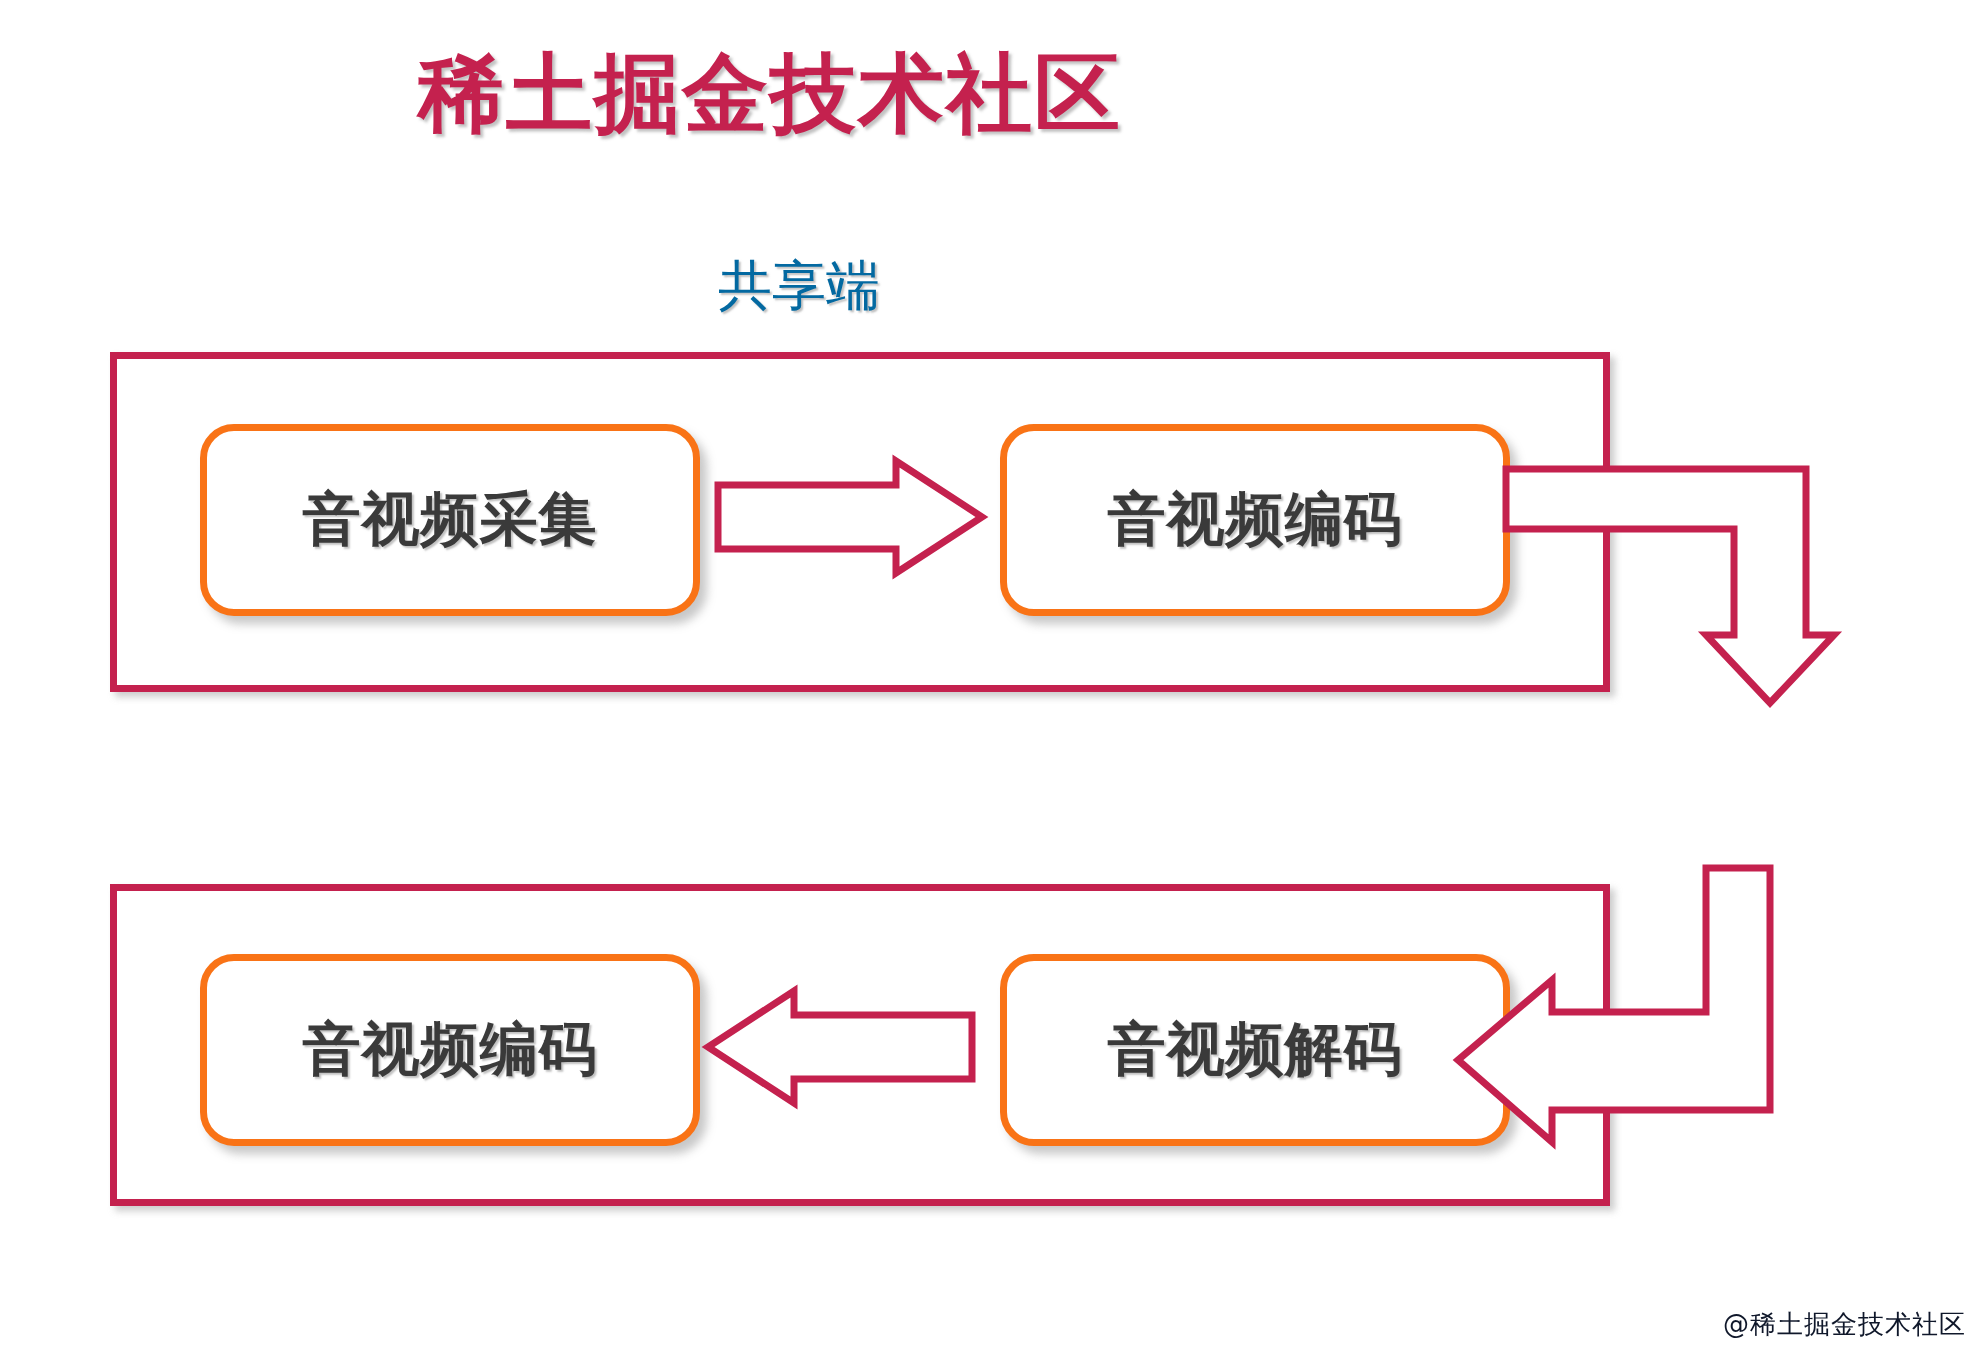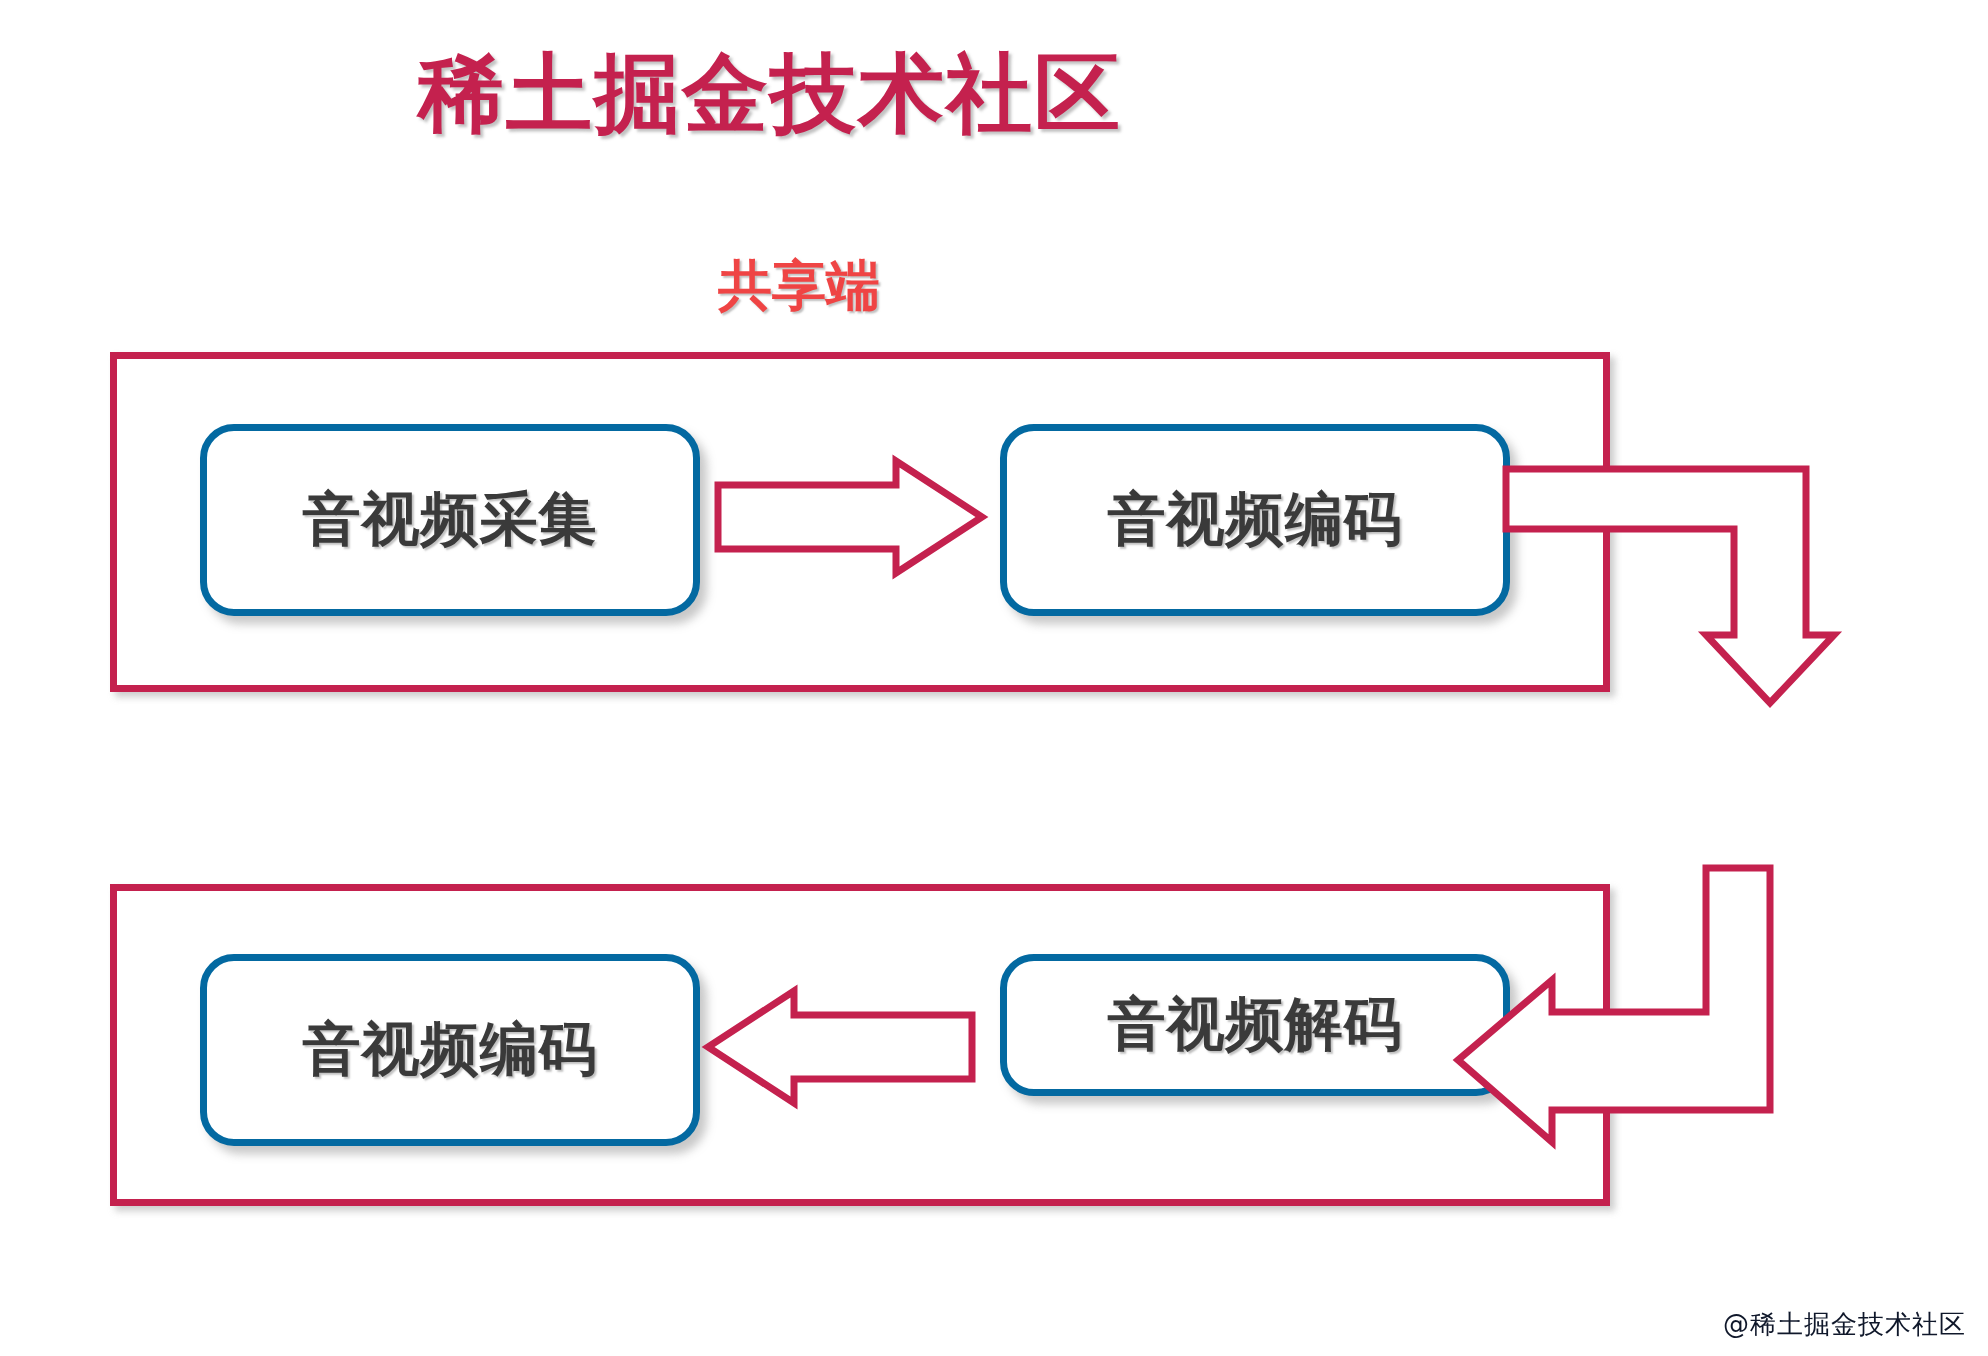--- a/index.html
+++ b/index.html
@@ -33,22 +33,22 @@
     letter-spacing: 2px;
     color: #C4214E;
     text-shadow: 3px 3px 3px rgba(120,120,120,0.45);
     white-space: nowrap;
   }
 
   
   .section-label {
     position: absolute;
     font-size: 54px;
-    font-weight: 700;
-    color: #ef4444;
+    font-weight: 400;
+    color: #0369a1;
     text-shadow: 2px 2px 2px rgba(140,140,140,0.55);
     white-space: nowrap;
     text-align: center;
   }
   #label-share  { left: 718px; top: 250px; }
   #label-view   { left: 712px; top: 1210px; }
 
   
   .group-box {
     position: absolute;
@@ -56,41 +56,41 @@
     background: transparent;
     box-shadow: 5px 5px 7px rgba(130,130,130,0.40);
     box-sizing: border-box;
   }
   #group-share { left: 110px; top: 352px;  width: 1500px; height: 340px; }
   #group-view  { left: 110px; top: 884px;  width: 1500px; height: 322px; }
 
   
   .node {
     position: absolute;
-    border: 7px solid #0369a1;
+    border: 7px solid #f97316;
     border-radius: 34px;
     background: #ffffff;
     box-sizing: border-box;
     display: flex;
     align-items: center;
     justify-content: center;
     box-shadow: 7px 8px 10px rgba(125,125,125,0.42);
   }
   .node .node-label {
     font-size: 58px;
     font-weight: 700;
     color: #3a3a3a;
     text-shadow: 2px 2px 2px rgba(150,150,150,0.60);
     white-space: nowrap;
     letter-spacing: 1px;
   }
   #node-capture { left: 200px;  top: 424px;  width: 500px; height: 192px; }
   #node-encode  { left: 1000px; top: 424px;  width: 510px; height: 192px; }
   #node-render  { left: 200px;  top: 954px;  width: 500px; height: 192px; }
-  #node-decode  { left: 1000px; top: 954px;  width: 510px; height: 142px; }
+  #node-decode  { left: 1000px; top: 954px;  width: 510px; height: 192px; }
   #node-transit { left: 1652px; top: 692px;  width: 300px; height: 190px; }
   #node-transit .node-label { font-size: 58px; }
 
   
   .arrow-svg {
     position: absolute;
     overflow: visible;
     pointer-events: none;
   }
   .arrow-path {

